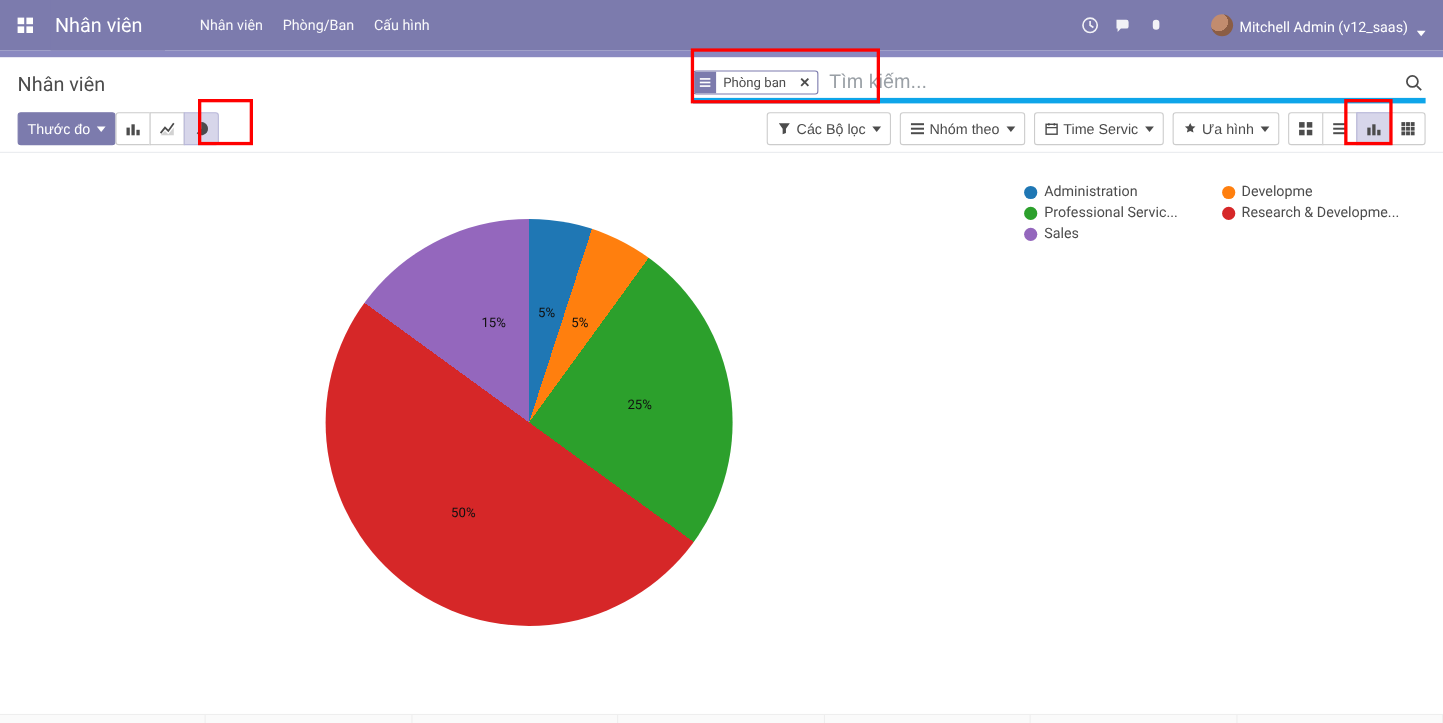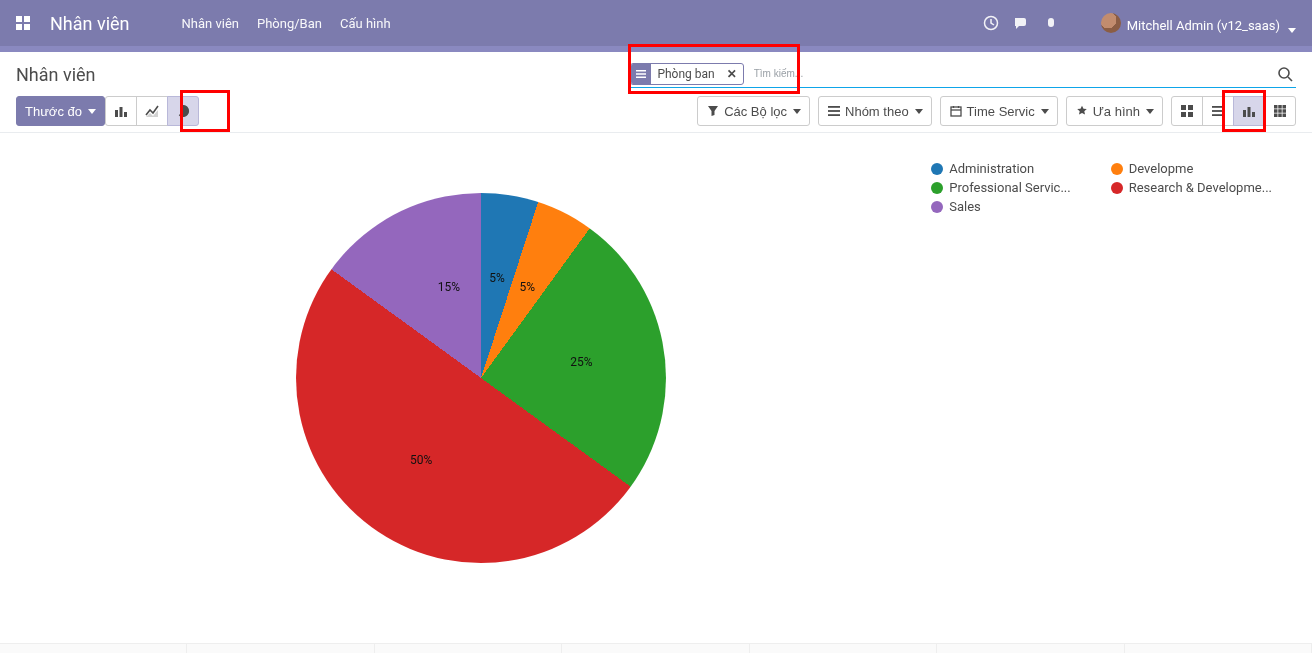--- a/index.html
+++ b/index.html
@@ -19,27 +19,27 @@
   .user-menu { display: flex; align-items: flex-end; gap: 6px; cursor: pointer; margin-left: 28px; }
   .avatar { width: 20px; height: 20px; border-radius: 50%; background: radial-gradient(circle at 35% 35%, #c28c6e 0 45%, #8b5d44 46% 100%); display: inline-block; }
 
   
   .substrip { height: 6px; background: #8a89c0; position: relative; }
 
   
   .cp { padding: 8px 16px 6px 16px; border-bottom: 1px solid #e9ecef; }
   .cp-row1 { display: flex; align-items: center; }
   .breadcrumb { font-size: 18px; color: #4c4c4c; }
-  .search-wrap { margin-left: auto; flex: 0 0 52%; display: flex; align-items: center; border-bottom: 1px solid #0ea5e9; padding: 2px 0; min-height: 28px; position: relative; }
+  .search-wrap { margin-left: auto; flex: 0 0 52%; display: flex; align-items: center; border-bottom: 5px solid #0ea5e9; padding: 2px 0; min-height: 28px; position: relative; }
   .search-facet { display: inline-flex; align-items: center; border: 1px solid #7c7bad; border-radius: 3px; background: #fff; color: #7c7bad; font-size: 12px; height: 22px; overflow: hidden; margin-right: 6px; }
   .search-facet .facet-ico { background: #7c7bad; color: #fff; width: 20px; height: 100%; display: flex; align-items: center; justify-content: center; }
   .search-facet .facet-ico svg { fill: #fff; }
   .search-facet .facet-label { padding: 0 6px; color: #4c4c4c; }
   .search-facet .facet-close { padding: 0 6px; color: #4c4c4c; cursor: pointer; font-weight: bold; }
-  .search-input { border: none; outline: none; flex: 1; font-size: 10px; padding: 2px 4px; color: #1d4ed8; }
+  .search-input { border: none; outline: none; flex: 1; font-size: 18px; padding: 2px 4px; color: #1d4ed8; }
   .search-input::placeholder { color: #9aa0a6; }
   .search-icon { width: 22px; display: flex; justify-content: center; align-items: center; cursor: pointer; }
 
   .cp-row2 { display: flex; align-items: center; margin-top: 8px; gap: 0; }
   .btn { display: inline-flex; align-items: center; gap: 4px; border: 1px solid #ccc; background: #fff; color: #4c4c4c; height: 30px; padding: 0 8px; border-radius: 3px; font-size: 13px; cursor: pointer; }
   .btn.primary-muted { background: #7c7bad; border-color: #7c7bad; color: #fff; }
   .btn.primary-muted .caret { border-top-color: #fff; }
   .btn-group { display: inline-flex; }
   .btn-group .btn { border-radius: 0; margin-left: -1px; }
   .btn-group .btn:first-child { border-top-left-radius: 3px; border-bottom-left-radius: 3px; margin-left: 0; }

